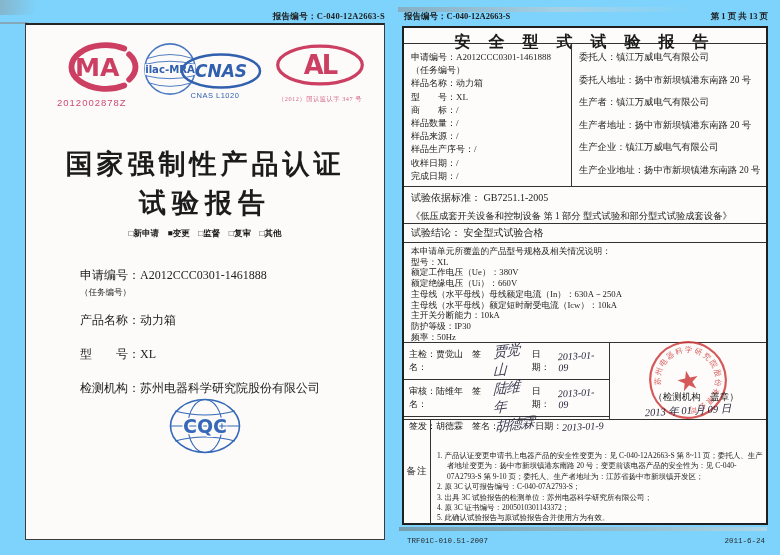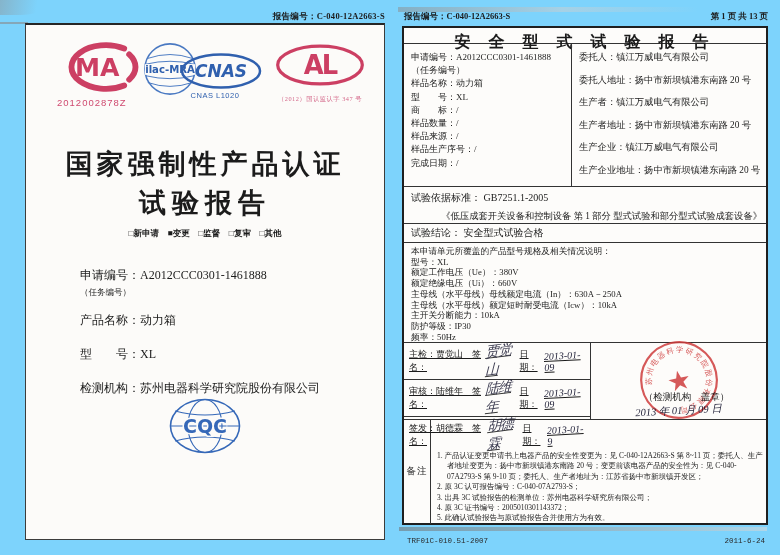--- a/index.html
+++ b/index.html
@@ -44,25 +44,25 @@
   .rp { position:absolute; left:399px; top:0; width:375px; height:555px; }
   .rp-head { position:absolute; top:11px; left:5px; width:364px; display:flex; justify-content:space-between; font-size:8.5px; font-weight:bold; }
   .rp-table { position:absolute; top:26px; left:3px; width:366px; height:499px; border:2px solid #1f1f1f; background:#fdfcfa; display:flex; flex-direction:column; }
 
   .rt-title { height:16px; border-bottom:1px solid #333; text-align:center; font-size:16px; font-weight:700; letter-spacing:7px; line-height:28px; }
   .rt-info { height:150px; border-bottom:1px solid #333; display:flex; }
   .rt-info-l { width:168px; border-right:1px solid #333; padding:7px 4px 0 7px; font-size:9px; line-height:13.2px; }
   .rt-info-r { flex:1; padding:7px 4px 0 7px; font-size:9.3px; line-height:12px; }
   .rt-info-r > div { margin-bottom:10.5px; }
   .rt-standard { height:40px; border-bottom:1px solid #333; padding:4px 4px 0 7px; font-size:10px; }
-  .rt-standard .std2 { font-size:9.3px; margin-top:5px;text-align:right; }
+  .rt-standard .std2 { font-size:9.3px; margin-top:5px; }
   .rt-conclusion { height:19px; border-bottom:1px solid #333; padding-left:7px; font-size:10px; line-height:18px; }
   .rt-specs { height:100px; border-bottom:1px solid #333; padding:3px 4px 12px 7px; font-size:8.7px; line-height:10.7px; }
   .rt-sign { height:77px; border-bottom:1px solid #333; display:flex; }
-  .rt-sign-l { width:187px; border-right:1px solid #333; display:flex; flex-direction:column;text-decoration:underline; }
+  .rt-sign-l { width:206px; border-right:1px solid #333; display:flex; flex-direction:column; }
   .sig-row { flex:1; display:flex; align-items:center; padding:0 5px; font-size:9px; border-bottom:1px solid #333; position:relative; }
   .sig-row:last-child { border-bottom:none; }
   .hand { font-style:italic; display:inline-block; transform:rotate(-7deg) skewX(-8deg); font-size:14px; letter-spacing:-1px; color:#23233a; opacity:.88; margin:0 0 0 -4px; position:relative; top:-1px; }
   .hand-sm { font-style:italic; display:inline-block; transform:rotate(-3deg); font-size:10px; color:#23233a; letter-spacing:0; }
   .sig-spacer { flex:1; }
   .rt-sign-r { flex:1; position:relative; }
   .stamp-svg { position:absolute; left:50%; top:-5px; transform:translateX(-50%) rotate(-12deg); opacity:.85; }
   .stamp-caption { position:absolute; bottom:15px; left:16px; right:0; text-align:center; font-size:9.5px; }
   .stamp-date { position:absolute; bottom:1px; left:0; right:0; text-align:center; font-size:10.5px; }
   .rt-remarks { flex:1; display:flex; }
@@ -161,20 +161,21 @@
       <div class="rt-info">
         <div class="rt-info-l">
           <div>申请编号：A2012CCC0301-1461888</div>
           <div>（任务编号）</div>
           <div>样品名称：动力箱</div>
           <div>型　　号：XL</div>
           <div>商　　标：/</div>
           <div>样品数量：/</div>
           <div>样品来源：/</div>
           <div>样品生产序号：/</div>
+          <div>收样日期：/</div>
           <div>完成日期：/</div>
         </div>
         <div class="rt-info-r">
           <div>委托人：镇江万威电气有限公司</div>
           <div>委托人地址：扬中市新坝镇港东南路 20 号</div>
           <div>生产者：镇江万威电气有限公司</div>
           <div>生产者地址：扬中市新坝镇港东南路 20 号</div>
           <div>生产企业：镇江万威电气有限公司</div>
           <div>生产企业地址：扬中市新坝镇港东南路 20 号</div>
         </div>

